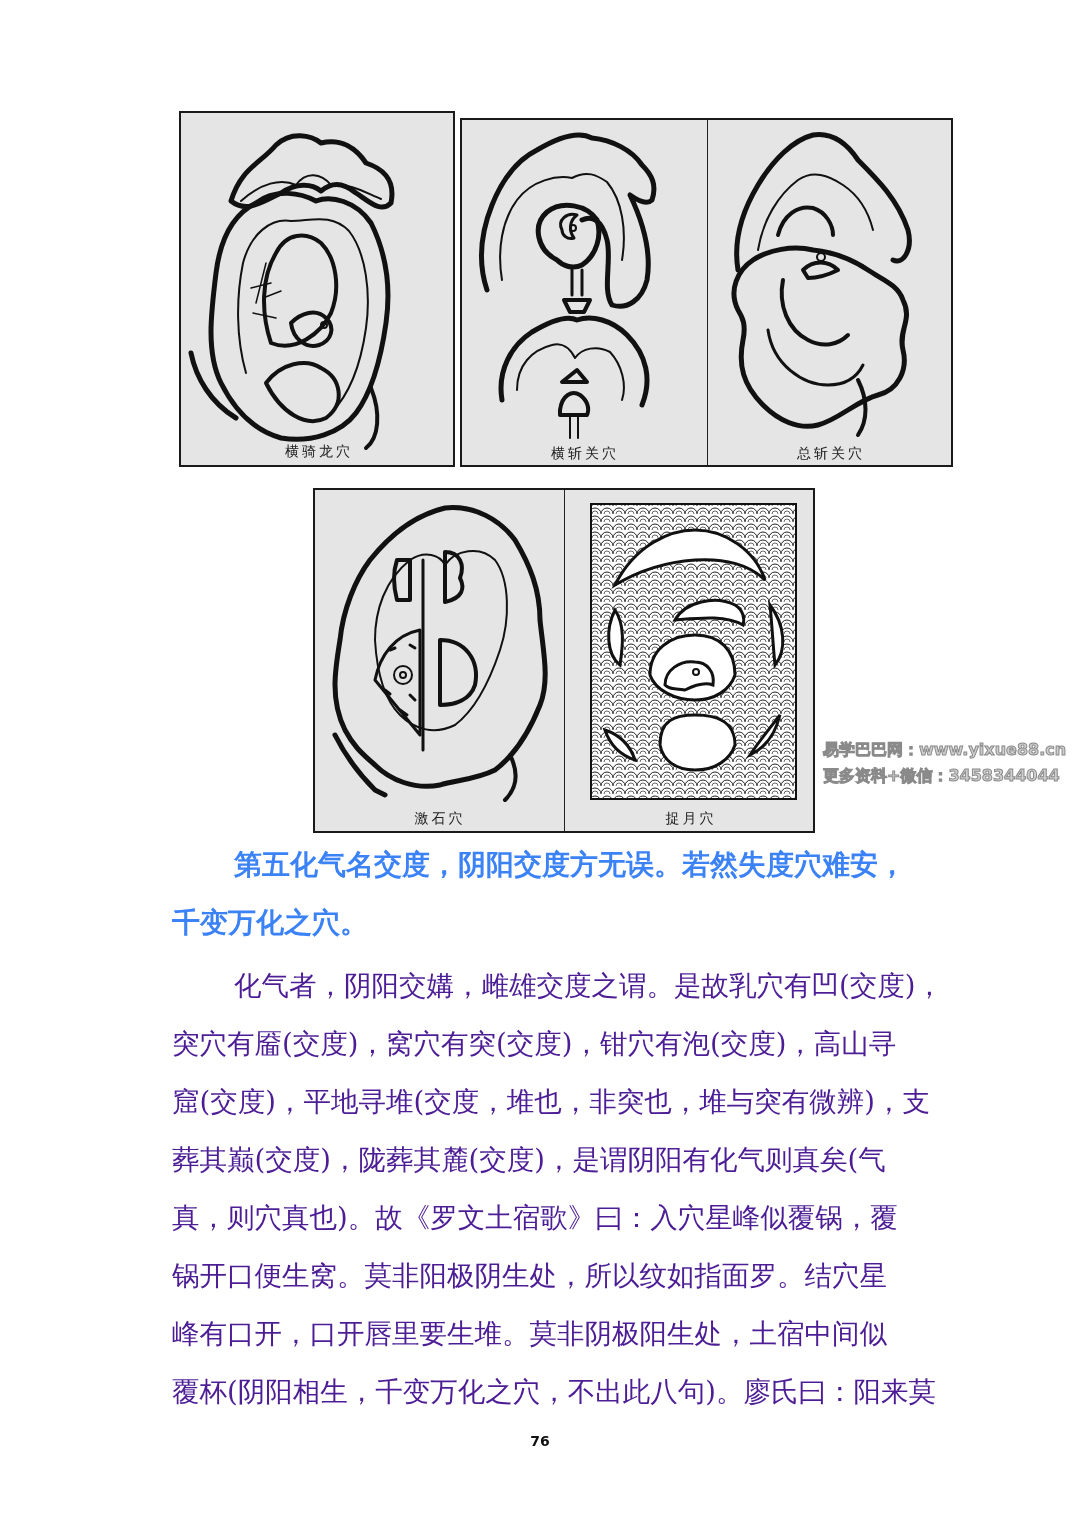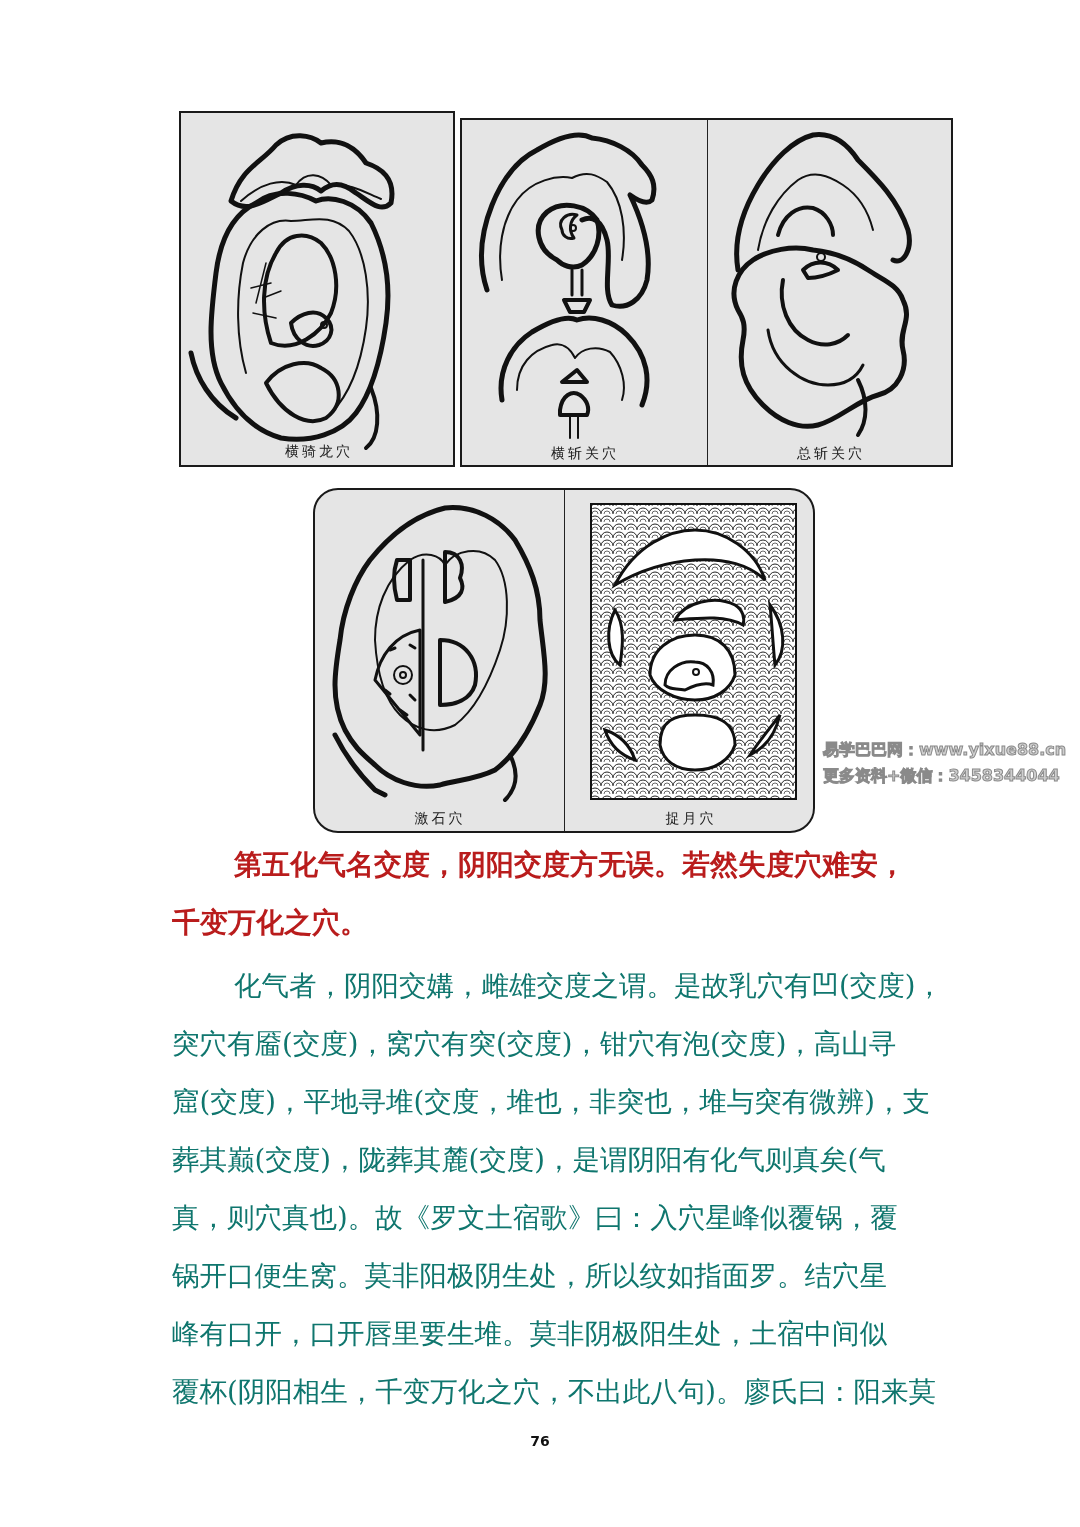--- a/index.html
+++ b/index.html
@@ -6,23 +6,23 @@
   body { width:1080px; height:1527px; background:#ffffff; position:relative; overflow:hidden;
          font-family:"DejaVu Serif", "Liberation Serif", serif; color:#111; }
   .fig { position:absolute; border:2px solid #1a1a1a; background:#e5e5e5; box-sizing:border-box; }
   .fig svg { position:absolute; left:0; top:0; }
   .divider { position:absolute; top:0; bottom:0; width:0; border-left:1.5px solid #222; }
   .caption { position:absolute; font-family:"DejaVu Sans", sans-serif; font-size:14px; color:#222;
              letter-spacing:3px; text-align:center; }
   .watermark { position:absolute; left:823px; font-family:"DejaVu Sans", sans-serif; font-size:16px;
                font-weight:bold; color:#cfcfcf; -webkit-text-stroke:1px #8a8a8a; white-space:nowrap; letter-spacing:0px; }
   .verse { position:absolute; left:172px; width:780px; font-family:"DejaVu Sans", sans-serif;
-           font-weight:bold; font-size:28px; line-height:58px; color:#b91c1c; }
+           font-weight:bold; font-size:28px; line-height:58px; color:#3b82f6; }
   .body-text { position:absolute; left:172px; width:780px; font-family:"DejaVu Serif", serif;
-               font-size:27.5px; line-height:58px; color:#0f766e; }
+               font-size:27.5px; line-height:58px; color:#4c1d95; }
   .line { white-space:nowrap; display:block; height:58px; }
   .indent { padding-left:62px; }
   .page-num { position:absolute; left:0; width:1080px; top:1433px; text-align:center;
               font-family:"DejaVu Sans", sans-serif; font-weight:bold; font-size:14px; color:#111; }
 </style>
 </head>
 <body>
 
 <div class="fig" style="left:179px; top:111px; width:276px; height:356px;">
   <svg width="272" height="352" viewBox="0 0 272 352">
@@ -71,21 +71,21 @@
       <circle cx="113" cy="137" r="4" stroke-width="2"></circle>
       <path d="M60 210 C65 245 95 265 120 265 C140 265 150 255 155 245" stroke-width="3"></path>
       <path d="M150 260 C160 280 160 300 150 315" stroke-width="4"></path>
     </g>
   </svg>
   <div class="divider" style="left:245px;"></div>
   <div class="caption" style="left:0; width:246px; top:325px;">横斩关穴</div>
   <div class="caption" style="left:246px; width:246px; top:325px;">总斩关穴</div>
 </div>
 
-<div class="fig" style="left:313px; top:488px; width:502px; height:345px;border-radius:25px;">
+<div class="fig" style="left:313px; top:488px; width:502px; height:345px;">
   <svg width="250" height="341" viewBox="0 0 250 341">
     <g fill="none" stroke="#111" stroke-linecap="round" stroke-linejoin="round">
       <path d="M30 240 C15 210 20 180 25 150 C28 120 40 90 55 70 C75 45 100 25 130 18 C160 15 185 30 200 50 C215 75 225 100 225 130 C228 160 235 190 225 215 C215 240 200 265 180 280 C160 290 140 290 125 295 C100 300 75 290 60 275 C45 262 38 255 30 240 Z" stroke-width="5"></path>
       <path d="M60 150 C60 120 70 90 95 70 C110 60 125 65 130 75 C140 60 165 55 180 70 C195 90 195 130 185 160 C175 190 160 220 140 235 C120 245 100 240 85 225 C70 210 62 185 60 150 Z" stroke-width="2"></path>
       <path d="M82 70 L95 70 L95 110 L82 110 C78 95 78 82 82 70 Z" stroke-width="4"></path>
       <path d="M108 70 L108 260" stroke-width="3"></path>
       <path d="M130 62 C145 62 150 75 145 88 C150 98 148 108 130 112 Z" stroke-width="4"></path>
       <path d="M105 140 C80 145 65 165 60 190 L105 245 Z" stroke-width="3"></path>
       <circle cx="88" cy="185" r="9" stroke-width="2"></circle>
       <circle cx="88" cy="185" r="3" stroke-width="2"></circle>

